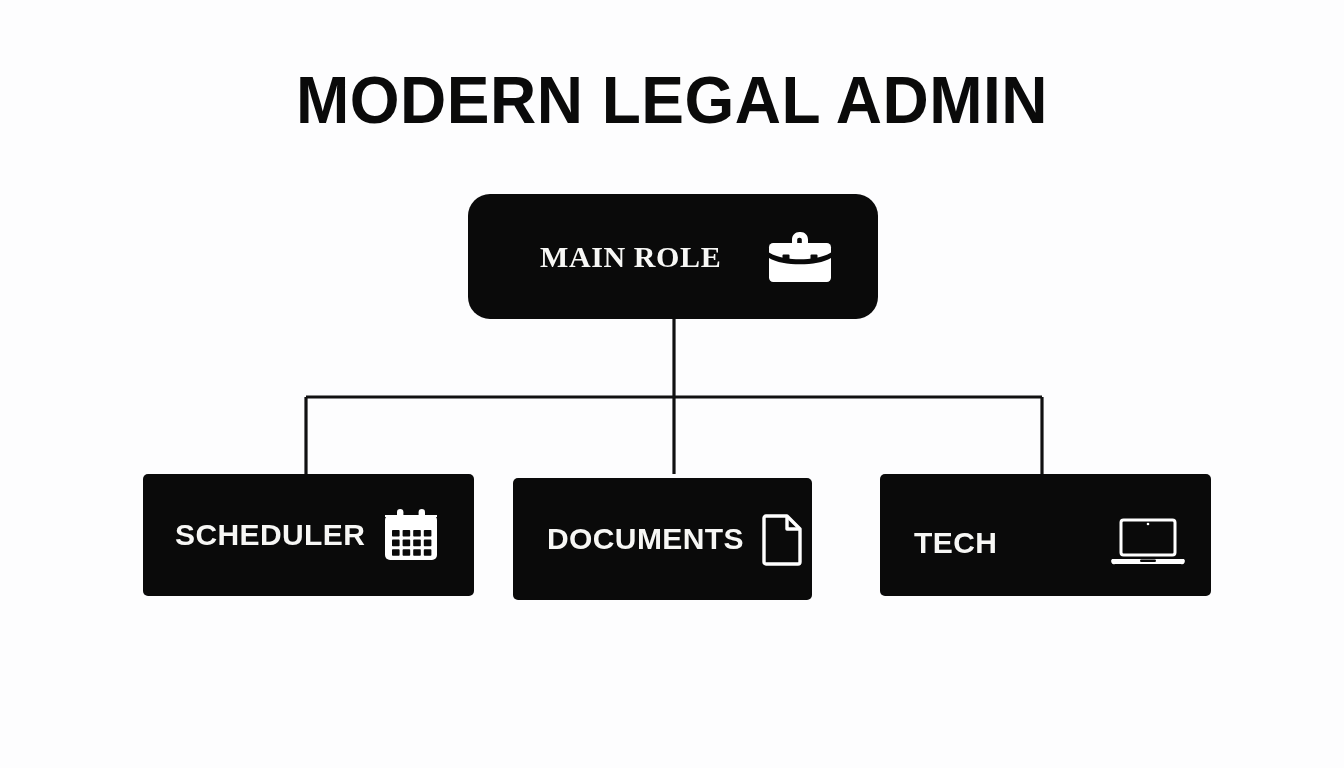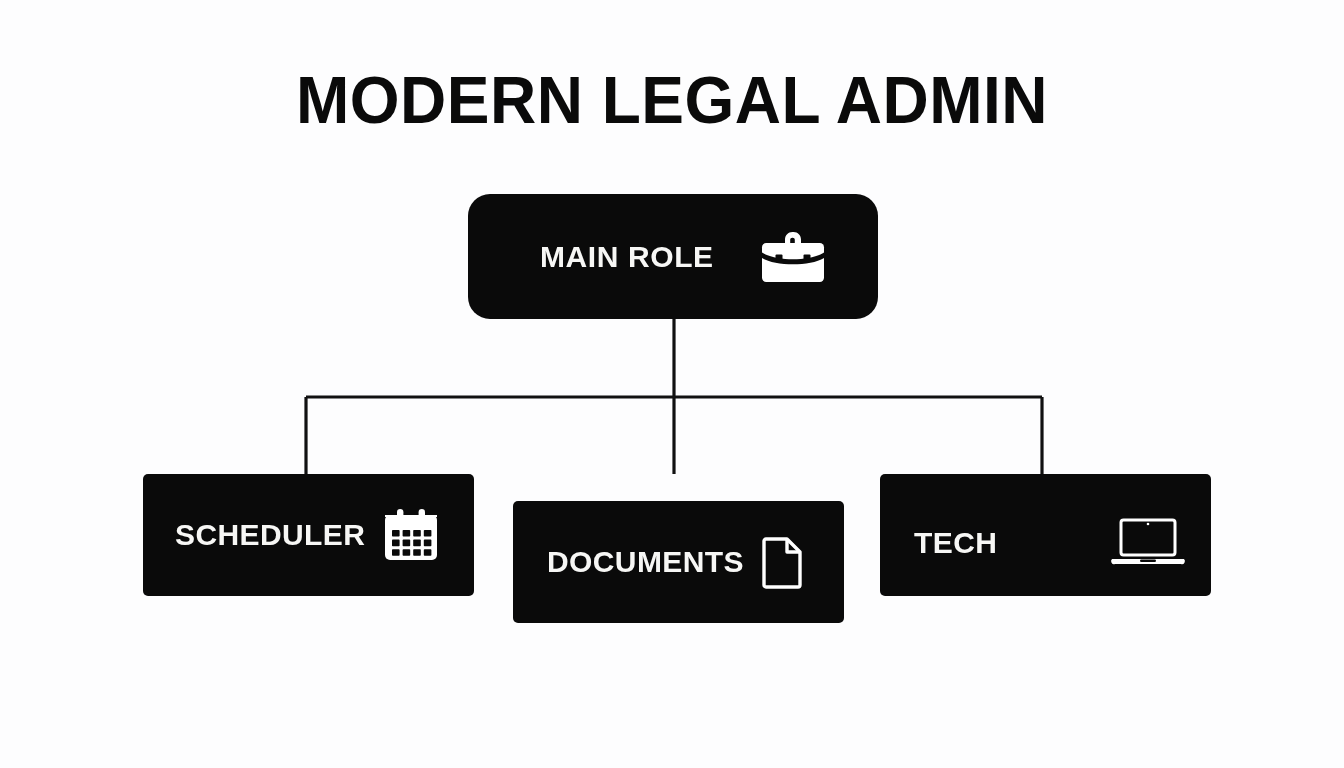--- a/index.html
+++ b/index.html
@@ -74,37 +74,38 @@
     top: 194px;
     width: 410px;
     height: 125px;
     border-radius: 22px;
     padding: 0 40px 0 72px;
     justify-content: flex-start;
   }
   #node-main .node-label {
     font-size: 30px;
     letter-spacing: 0.6px;
+    font-family: Liberation Serif, serif;
   }
   #node-main .node-icon {
     margin-left: 44px;
   }
 
   
   #node-scheduler {
     left: 143px;
     top: 474px;
     width: 331px;
     height: 122px;
     padding: 0 24px 0 32px;
   }
   #node-documents {
     left: 513px;
-    top: 501px;
-    width: 331px;
+    top: 478px;
+    width: 299px;
     height: 122px;
     padding: 0 24px 0 34px;
   }
   #node-tech {
     left: 880px;
     top: 474px;
     width: 331px;
     height: 122px;
     padding: 16px 24px 0 34px;
   }

